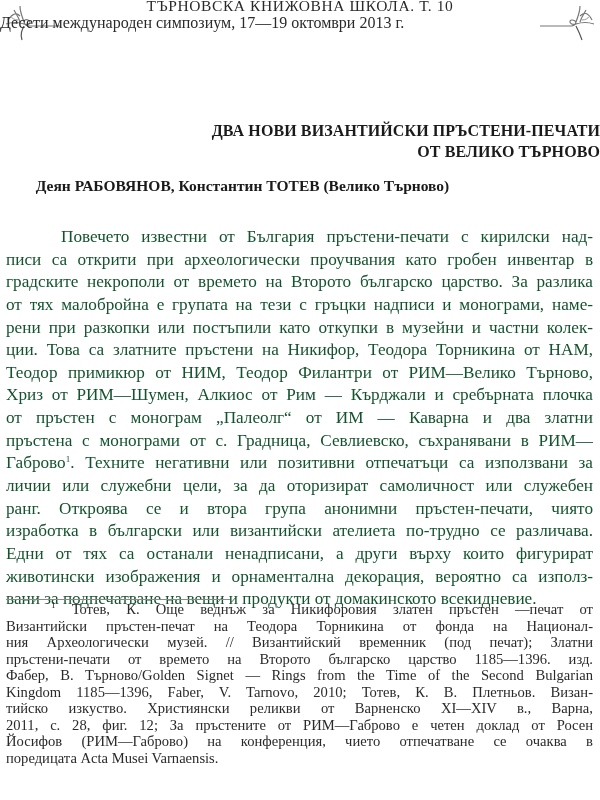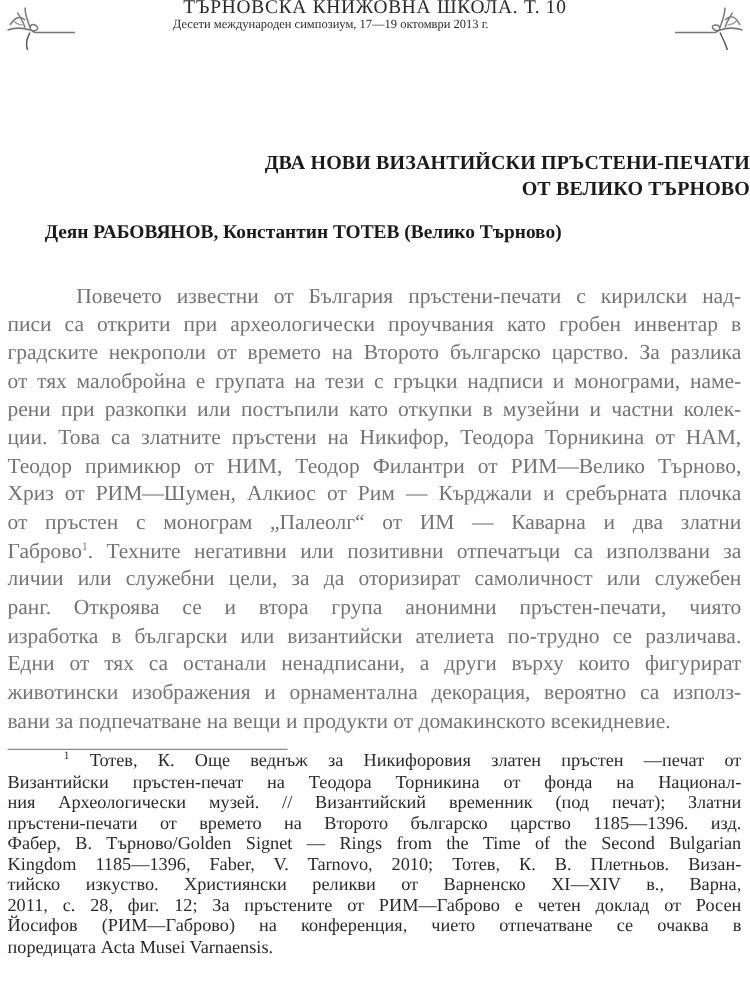--- a/index.html
+++ b/index.html
@@ -30,22 +30,22 @@
       text-align: center;
       font-size: 15.5px;
       letter-spacing: 0.6px;
       color: #2a2a2a;
     }
     .rh-line2 {
       position: absolute;
       left: 0;
       top: 14px;
       width: 529px;
-      text-align: center;
-      font-size: 10px;
+      text-align: left;
+      font-size: 16px;
       color: #2a2a2a;
     }
     .ornament {
       position: absolute;
       top: 2px;
       width: 60px;
       height: 40px;
     }
     .ornament.left { left: 2px; }
     .ornament.right { right: 2px; }
@@ -75,21 +75,21 @@
       color: #1a1a1a;
     }
 
     .body-text {
       position: absolute;
       left: 6px;
       top: 226px;
       width: 587px;
       font-size: 17.2px;
       line-height: 22.65px;
-      color: #737373;
+      color: #14532d;
     }
     .body-text .line {
       display: block;
       white-space: nowrap;
       text-align: justify;
       text-align-last: justify;
       height: 22.65px;
     }
     .body-text .line.first { padding-left: 55px; }
     .body-text .line.last { text-align-last: left; }
@@ -156,20 +156,21 @@
 <div class="body-text">
   <span class="line first">Повечето известни от България пръстени-печати с кирилски над-</span>
   <span class="line">писи са открити при археологически проучвания като гробен инвентар в</span>
   <span class="line">градските некрополи от времето на Второто българско царство. За разлика</span>
   <span class="line">от тях малобройна е групата на тези с гръцки надписи и монограми, наме-</span>
   <span class="line">рени при разкопки или постъпили като откупки в музейни и частни колек-</span>
   <span class="line">ции. Това са златните пръстени на Никифор, Теодора Торникина от НАМ,</span>
   <span class="line">Теодор примикюр от НИМ, Теодор Филантри от РИМ—Велико Търново,</span>
   <span class="line">Хриз от РИМ—Шумен, Алкиос от Рим — Кърджали и сребърната плочка</span>
   <span class="line">от пръстен с монограм „Палеолг“ от ИМ — Каварна и два златни</span>
+  <span class="line">пръстена с монограми от с. Градница, Севлиевско, съхранявани в РИМ—</span>
   <span class="line"><span>Габрово</span><sup>1</sup><span>. Техните негативни или позитивни отпечатъци са използвани за</span></span>
   <span class="line">личии или служебни цели, за да оторизират самоличност или служебен</span>
   <span class="line">ранг. Откроява се и втора група анонимни пръстен-печати, чиято</span>
   <span class="line">изработка в български или византийски ателиета по-трудно се различава.</span>
   <span class="line">Едни от тях са останали ненадписани, а други върху които фигурират</span>
   <span class="line">животински изображения и орнаментална декорация, вероятно са използ-</span>
   <span class="line last">вани за подпечатване на вещи  и продукти от домакинското всекидневие.</span>
 </div>
 
 <div class="fn-rule"></div>

